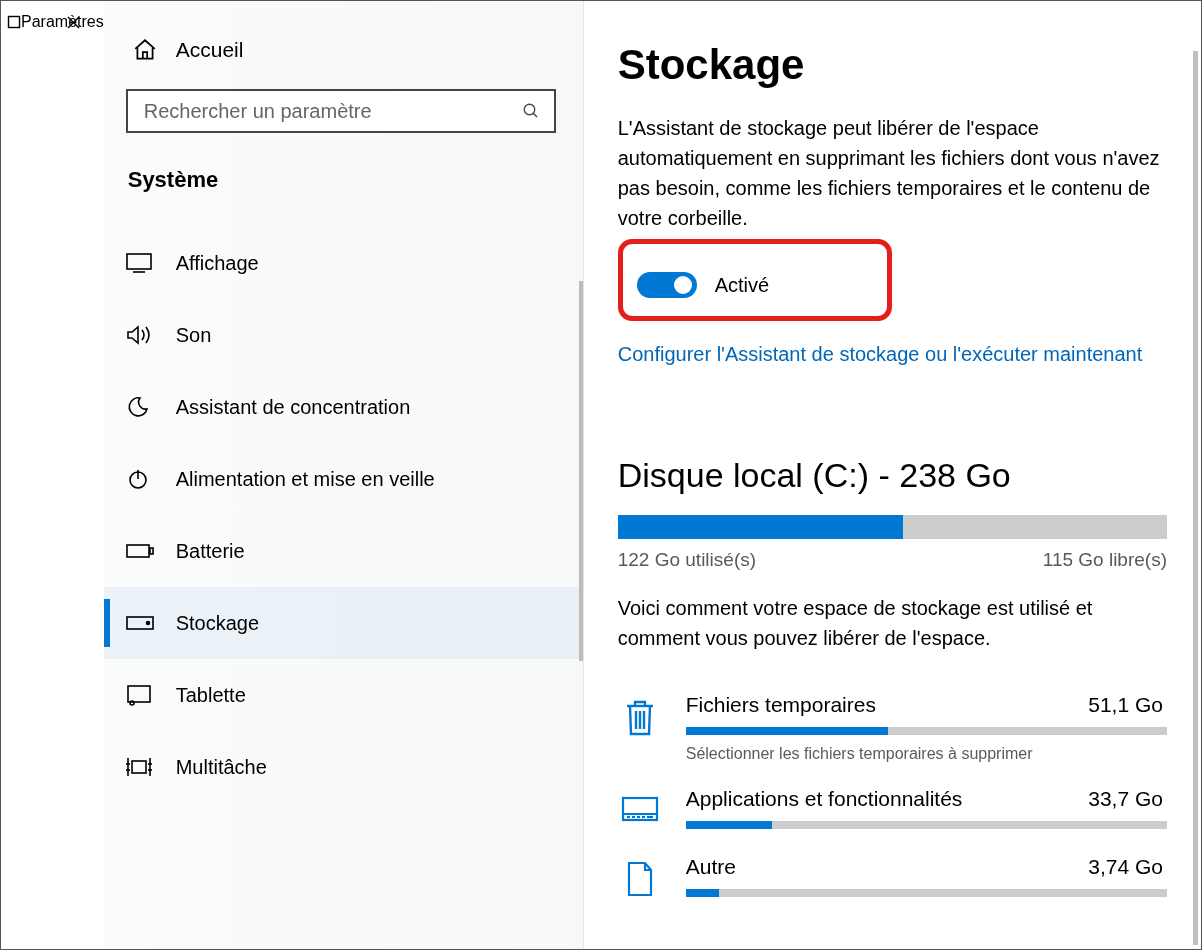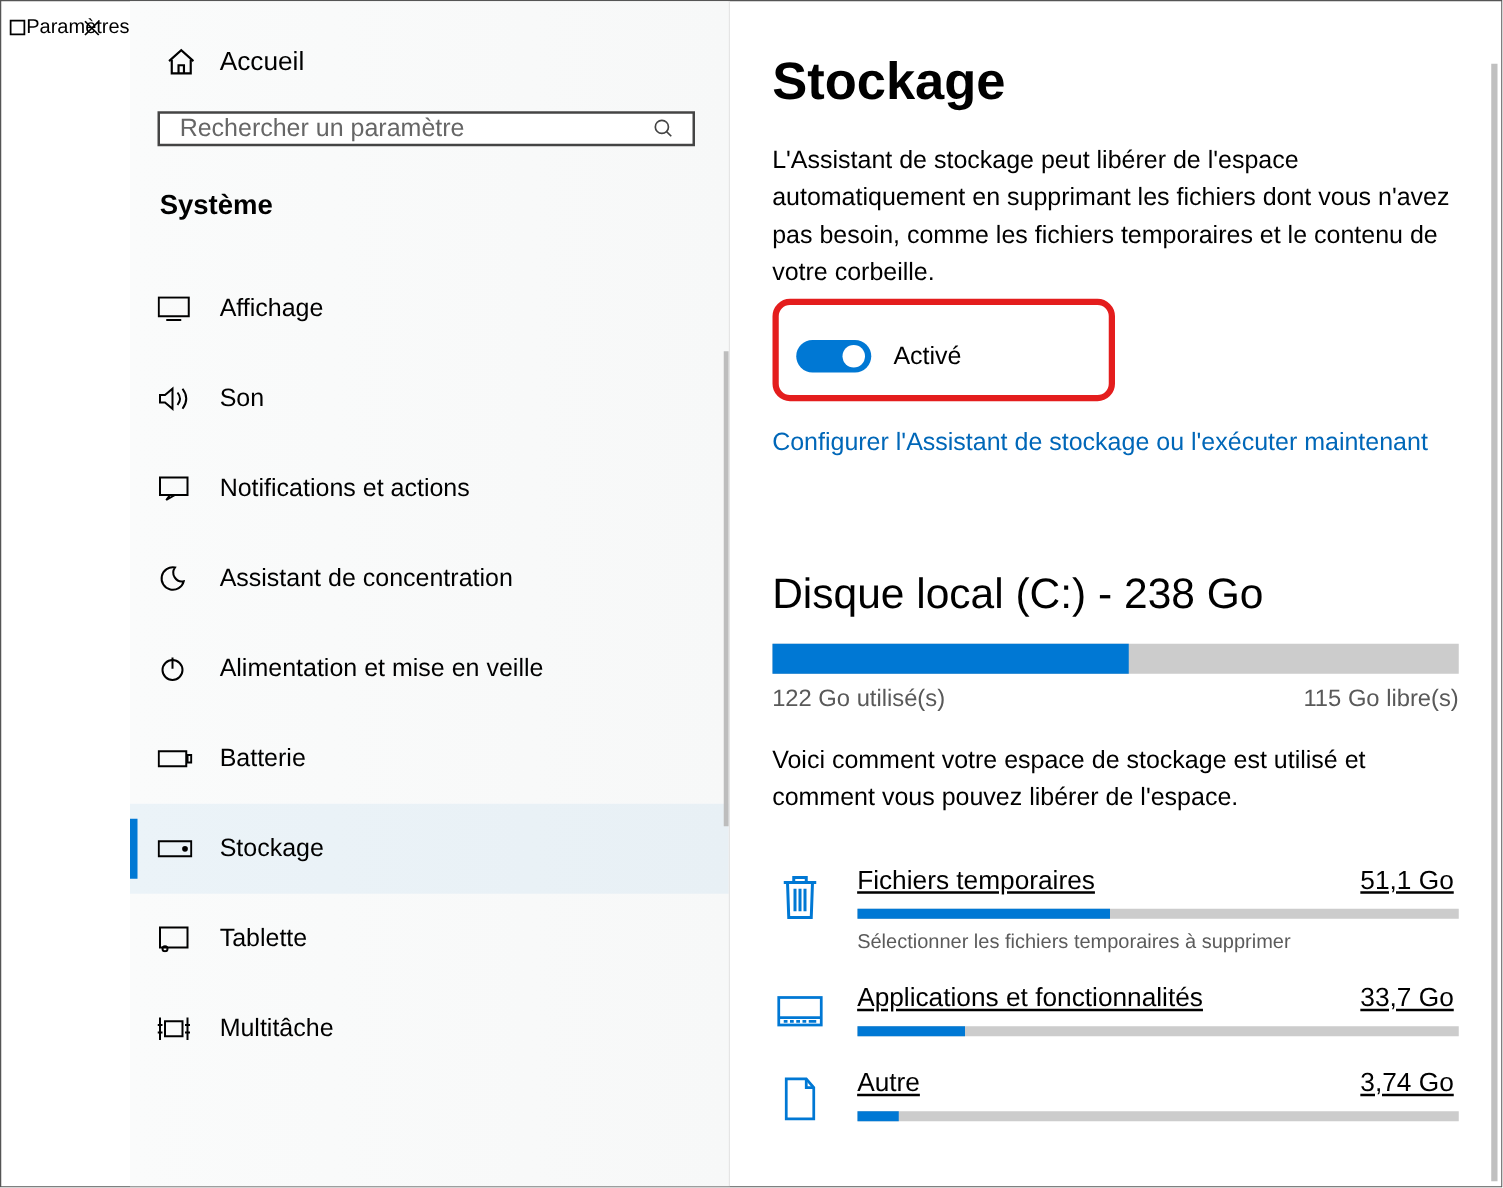--- a/index.html
+++ b/index.html
@@ -75,21 +75,21 @@
   .home-row .icon-slot {
     width: 36px; display:flex; align-items:center;
     margin-right: 8px;
   }
   .search-container {
     padding: 10px 22px 16px 22px;
   }
   .search-box {
     border: 2px solid #444;
     width: 430px;
-    height: 28px;
+    height: 44px;
     display: flex; align-items: center;
     padding: 12px 14px;
     justify-content: space-between;
     background: #ffffff;
   }
   .search-box input {
     border: none; outline: none;
     font-size: 20px;
     width: 360px;
     background: transparent;
@@ -251,21 +251,20 @@
     display:flex; align-items:center; justify-content:center;
     flex: 0 0 44px;
     margin-top: 4px;
   }
   .cat-icon svg { stroke:#0078D4; fill:none; }
   .cat-main { flex: 1 1 auto; }
   .cat-header {
     display: flex; justify-content: space-between;
     font-size: 21px;
     padding-right: 4px;
-    text-decoration: underline;
   }
   .cat-bar {
     height: 8px;
     background: #ccc;
     margin-top: 10px;
     display: flex;
   }
   .cat-bar .fill { background:#0078D4; height:100%; }
   .cat-sub {
     font-size: 16px;
@@ -347,29 +346,20 @@
           <span class="icon-slot">
             <svg width="26" height="22" viewBox="0 0 26 22" fill="none" stroke="#000" stroke-width="1.6">
               <path d="M2 8 H6 L12 3 V19 L6 14 H2 Z"></path>
                 <path d="M16 6 Q20 11 16 16"></path>
                 <path d="M20 3 Q26 11 20 19"></path>
             </svg>
           </span>
           <span>Son</span>
         </div>
 
-        <div class="nav-item">
-          <span class="icon-slot">
-            <svg width="26" height="22" viewBox="0 0 26 22" fill="none" stroke="#000" stroke-width="1.6">
-              <rect x="2" y="2" width="22" height="14"></rect>
-                <path d="M10 16 L7 20 L14 16"></path>
-            </svg>
-          </span>
-          <span>Notifications et actions</span>
-        </div>
 
         <div class="nav-item">
           <span class="icon-slot">
             <svg width="24" height="24" viewBox="0 0 24 24" fill="none" stroke="#000" stroke-width="1.6">
               <path d="M14 3 A9 9 0 1 0 21 14 A7 7 0 0 1 14 3 Z"></path>
             </svg>
           </span>
           <span>Assistant de concentration</span>
         </div>
 

